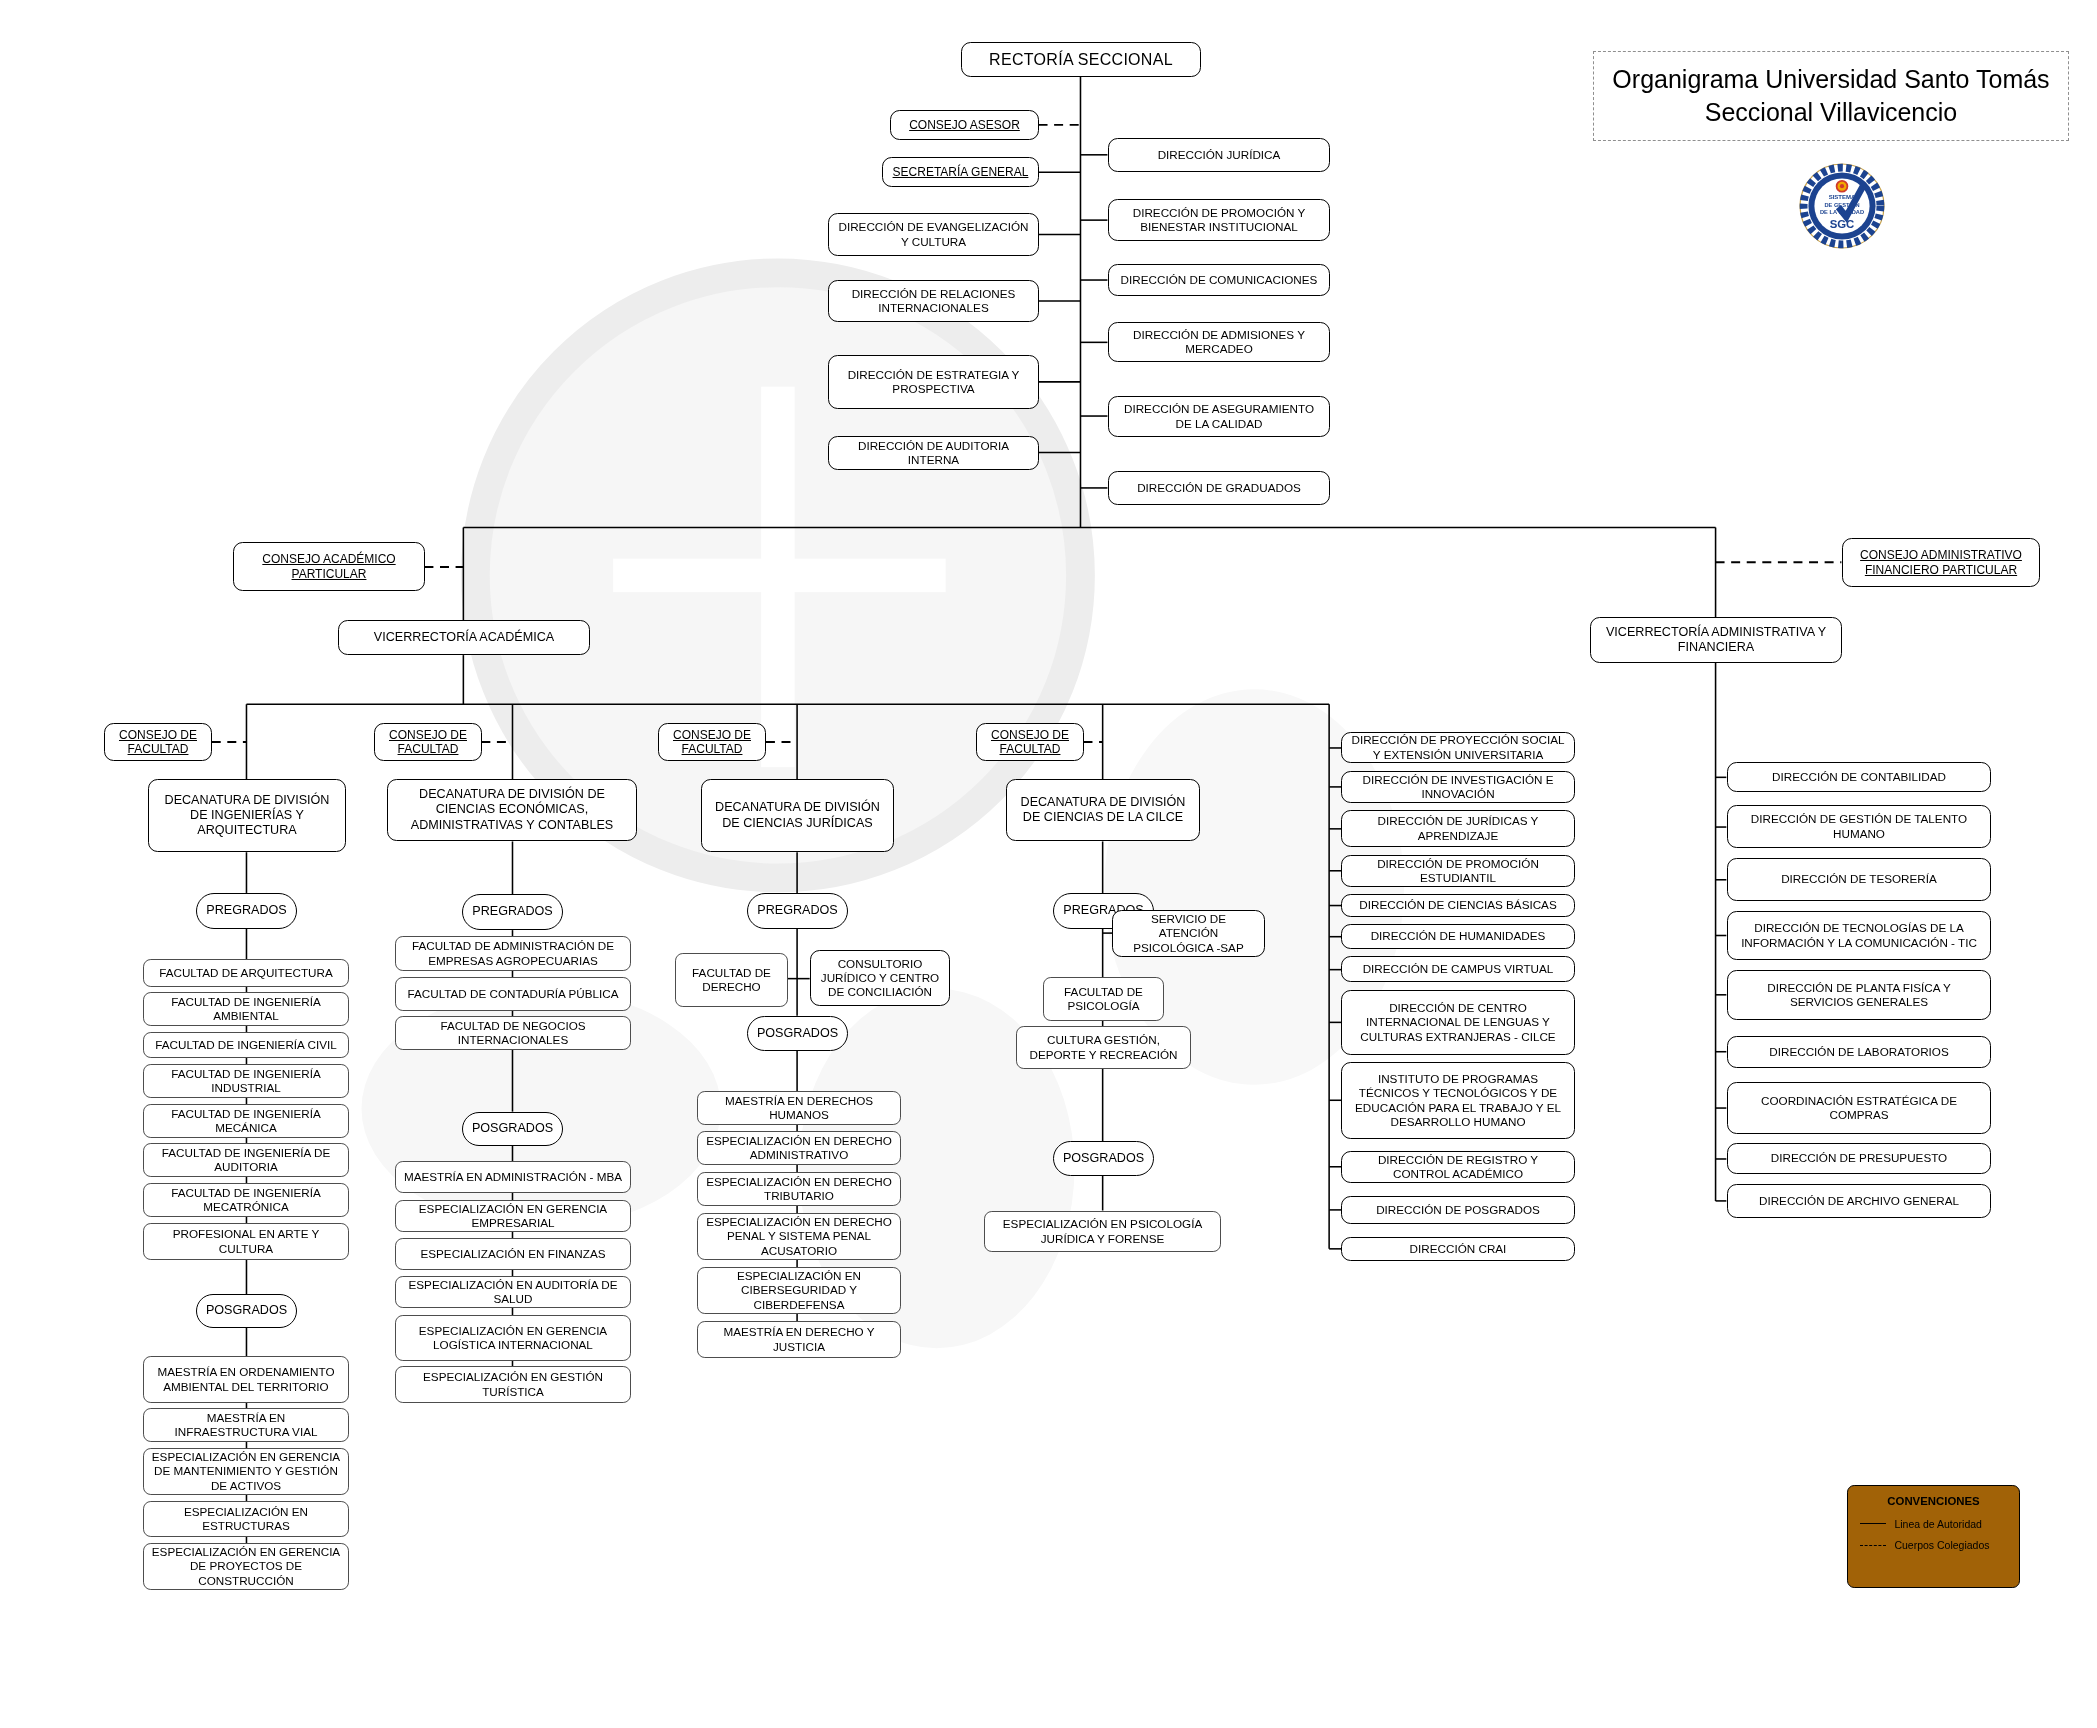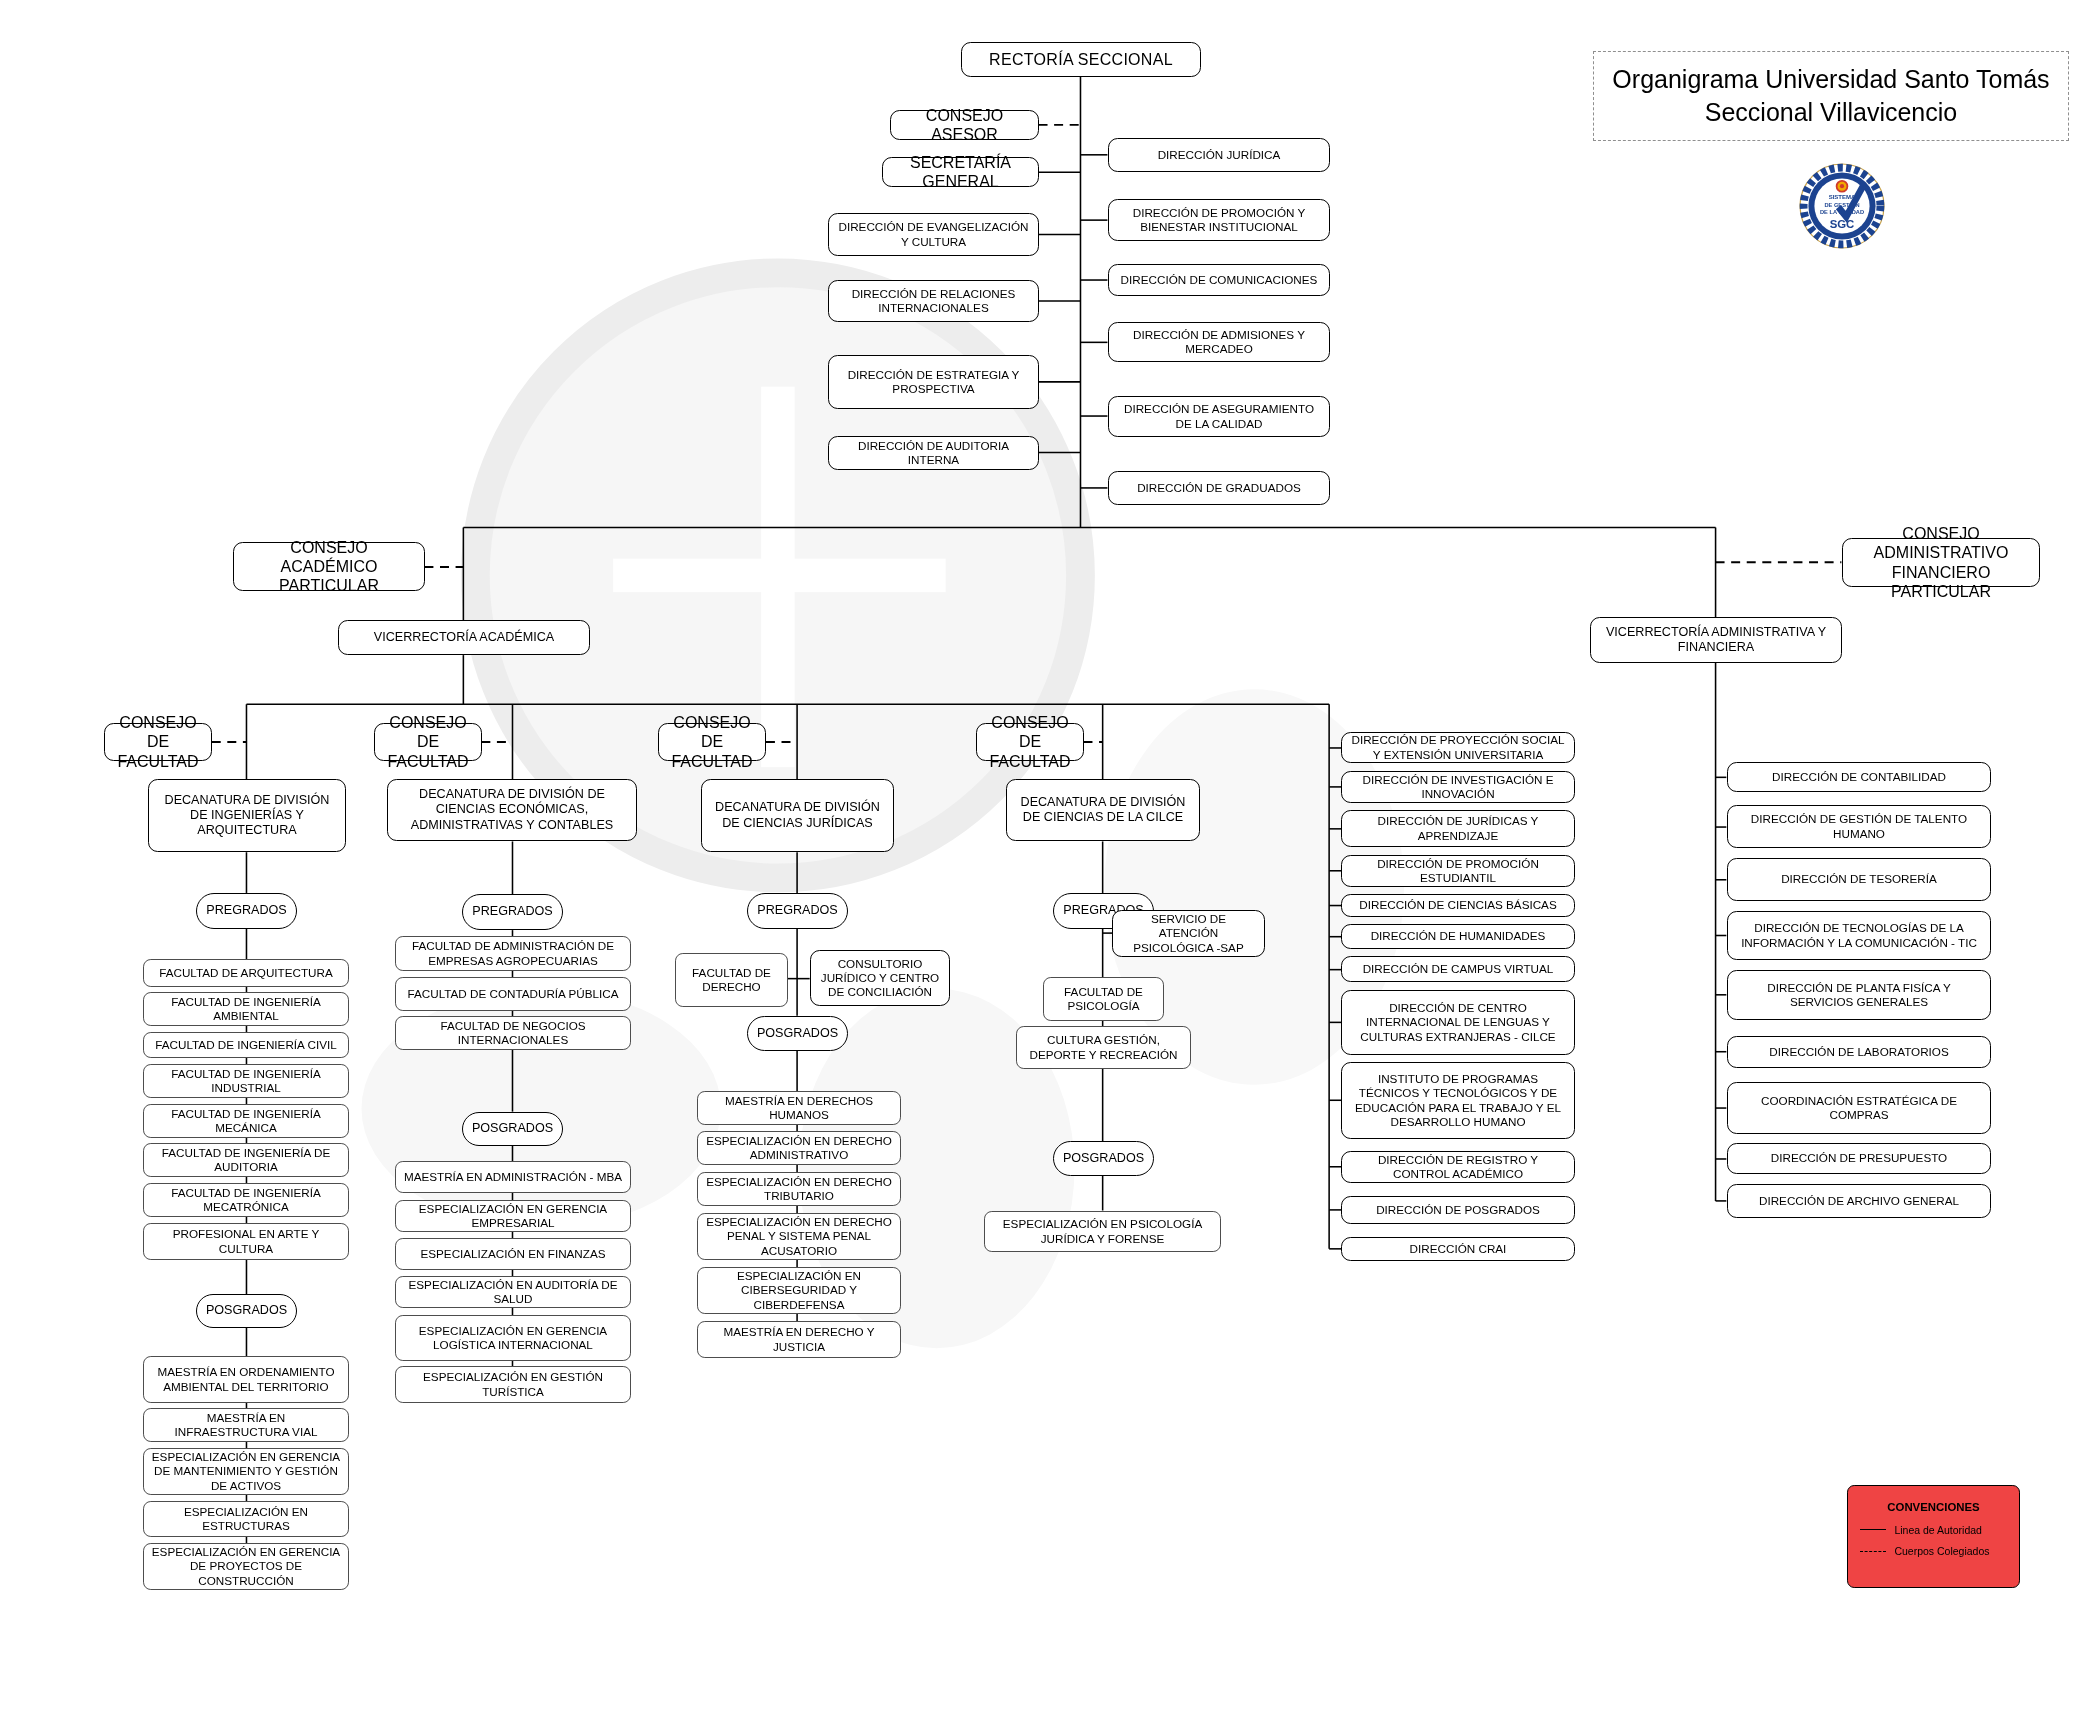--- a/index.html
+++ b/index.html
@@ -6,26 +6,26 @@
   #canvas{position:relative;width:2097px;height:1729px;background:#ffffff;
           font-family:"Liberation Sans",sans-serif;color:#000;overflow:hidden;margin-left:20px;}
   #wires{position:absolute;left:0;top:0;}
   .node{position:absolute;box-sizing:border-box;background:#fff;border:1.8px solid #000;
         border-radius:9.6px;display:flex;align-items:center;justify-content:center;
         text-align:center;padding:1.8px 7.2px;font-size:11.7px;line-height:1.2;}
   .light{border-width:1.2px;border-color:#4d4d4d;border-radius:7.8px;}
   .pill{border-radius:24px;font-size:12.6px;}
   .xl{font-size:16px;letter-spacing:0.3px;}
   .lg{font-size:12.6px;}
-  .md{font-size:16px;}
+  .md{font-size:12px;text-decoration:underline;}
   .titlebox{position:absolute;left:1573px;top:51px;width:476px;height:90px;
             border:1.8px dashed #8f8f8f;box-sizing:border-box;display:flex;flex-direction:column;
             align-items:center;justify-content:center;font-size:25px;line-height:1.32;background:#fff;}
   .legend{position:absolute;left:1827px;top:1485px;width:173px;height:103px;border:1.8px solid #000;
-          border-radius:7.2px;padding:15px 12px;box-sizing:border-box;background:#ef4444;}
+          border-radius:7.2px;padding:9px 12px;box-sizing:border-box;background:#a16207;}
   .legend-title{font-size:11.4px;font-weight:bold;text-align:center;margin-bottom:10.8px;}
   .legend-row{display:flex;align-items:center;gap:8.4px;margin-bottom:9.6px;font-size:10.5px;}
   .sample{width:26px;height:0;border-top:1.8px solid #000;}
   .sample.dash{border-top:1.8px dashed #000;}
   .badge{position:absolute;left:1768px;top:149px;}
   .badge text{font-family:"Liberation Sans",sans-serif;fill:#1c4390;}
 </style>
 </head>
 <body>
 

